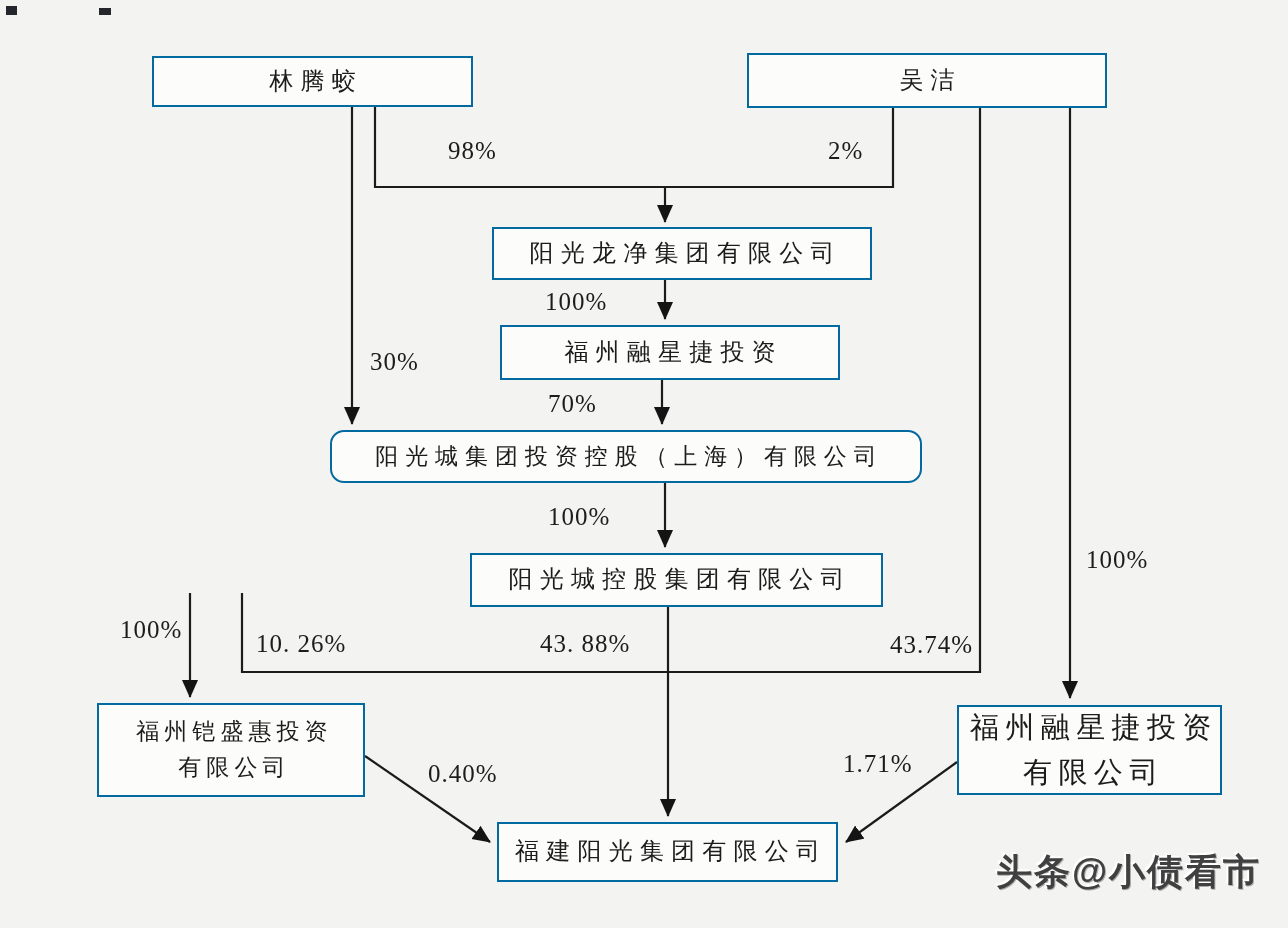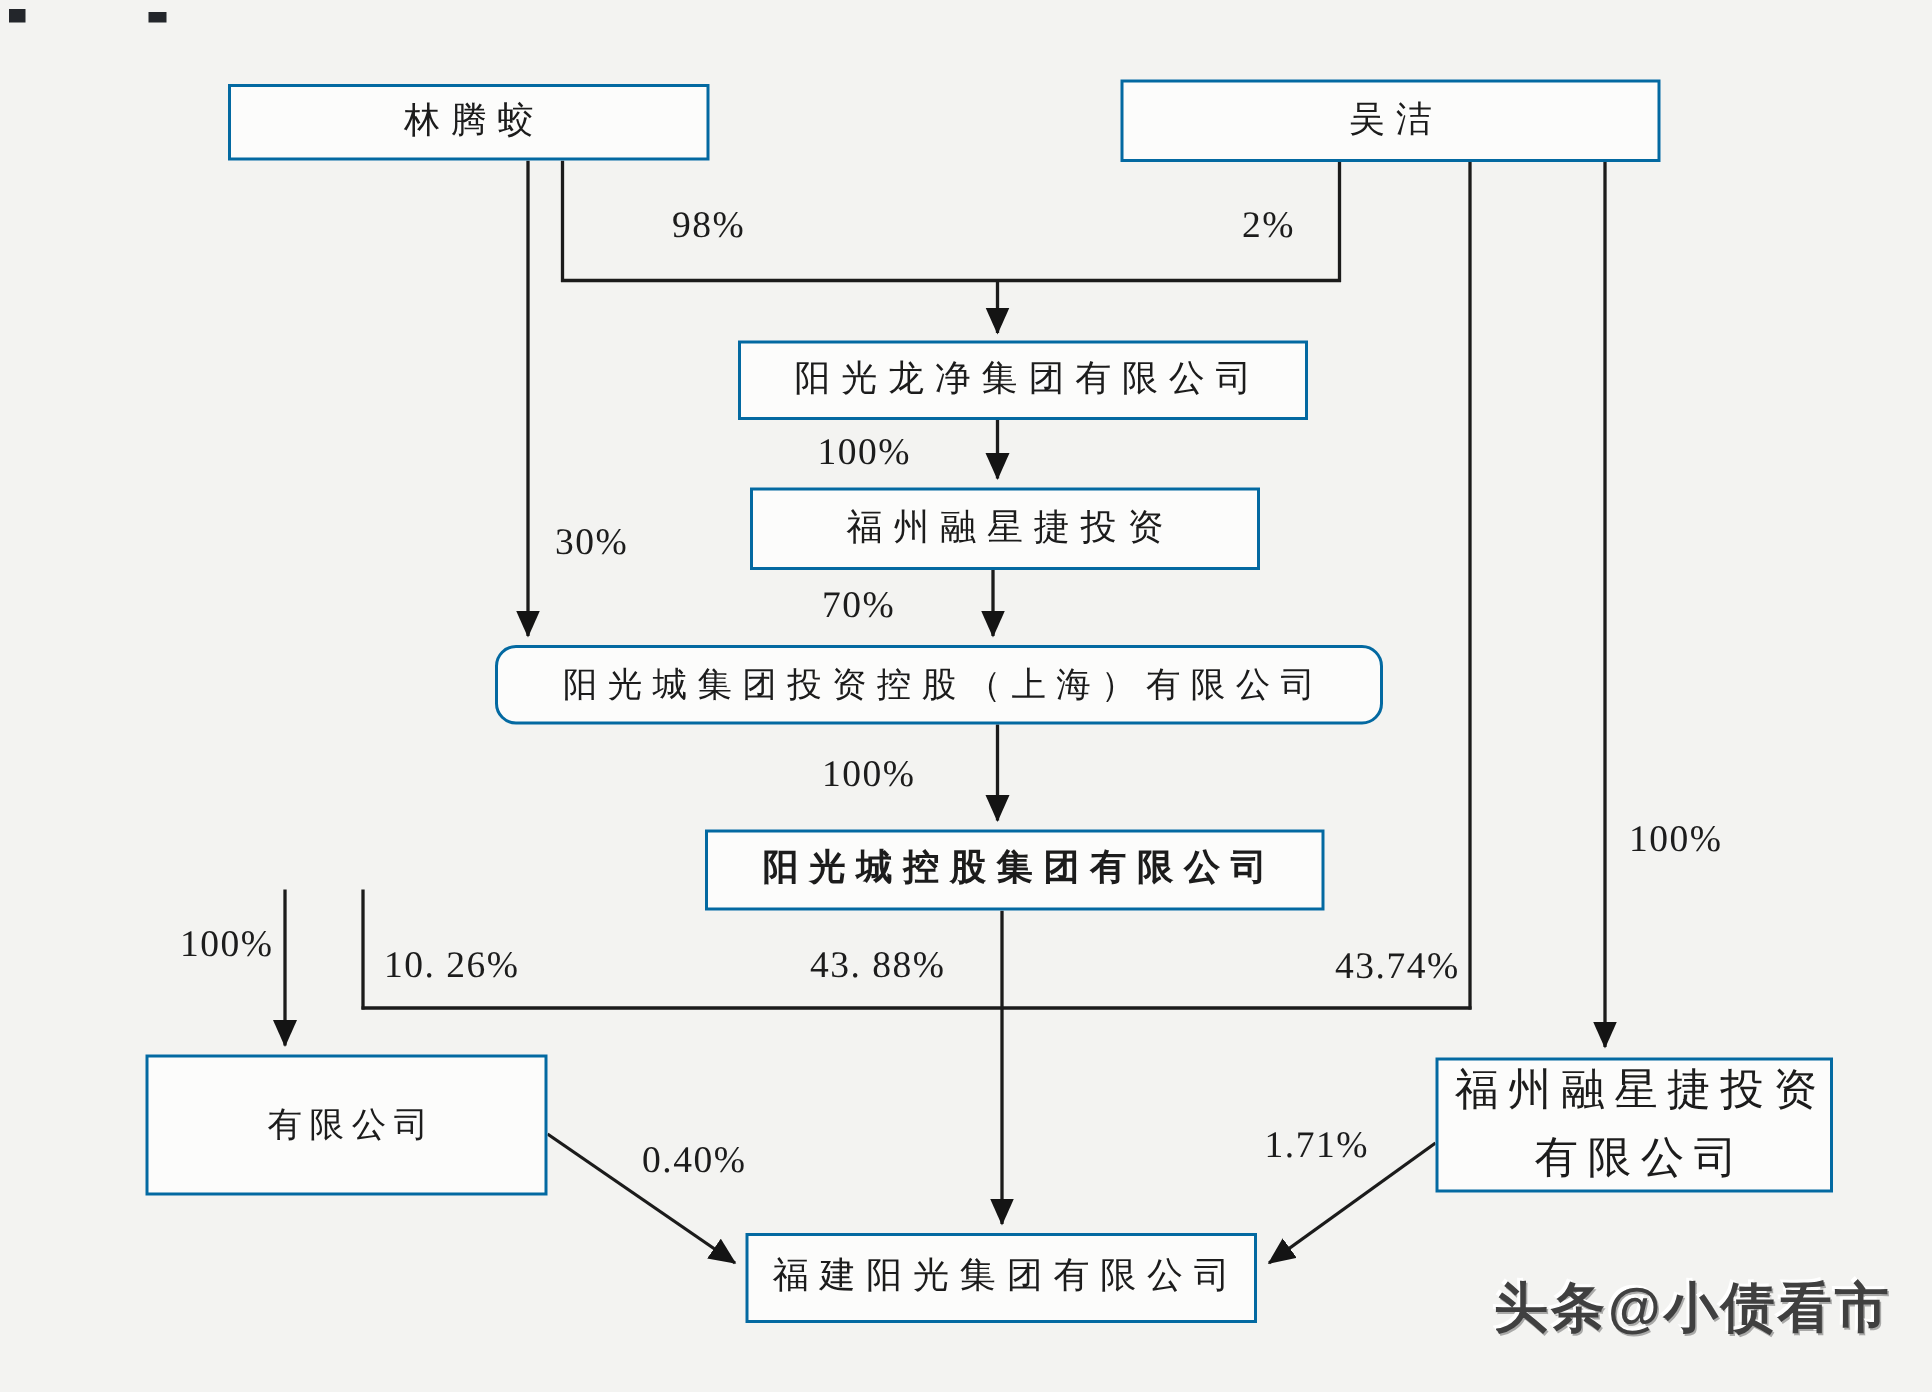--- a/index.html
+++ b/index.html
@@ -93,25 +93,26 @@
 
   <div class="node" style="left:500px;top:325px;width:340px;height:55px;">
     <span class="nline">福州融星捷投资</span>
   </div>
 
   <div class="node" style="left:330px;top:430px;width:592px;height:53px;font-size:23px;border-radius:14px;">
     <span class="nline">阳光城集团投资控股（上海）有限公司</span>
   </div>
 
 
-  <div class="node" style="left:470px;top:553px;width:413px;height:54px;font-weight:bold;">
+  <div class="node" style="left:470px;top:553px;width:413px;height:54px;">
     <span class="nline">阳光城控股集团有限公司</span>
   </div>
 
   <div class="node" style="left:97px;top:703px;width:268px;height:94px;font-size:23px;letter-spacing:0.22em;">
+    <span class="nline">福州铠盛惠投资</span>
     <span class="nline">有限公司</span>
   </div>
 
   <div class="node" style="left:957px;top:705px;width:265px;height:90px;font-size:29px;letter-spacing:0.22em;">
     <span class="nline">福州融星捷投资</span>
     <span class="nline">有限公司</span>
   </div>
 
   <div class="node" style="left:497px;top:822px;width:341px;height:60px;">
     <span class="nline">福建阳光集团有限公司</span>

